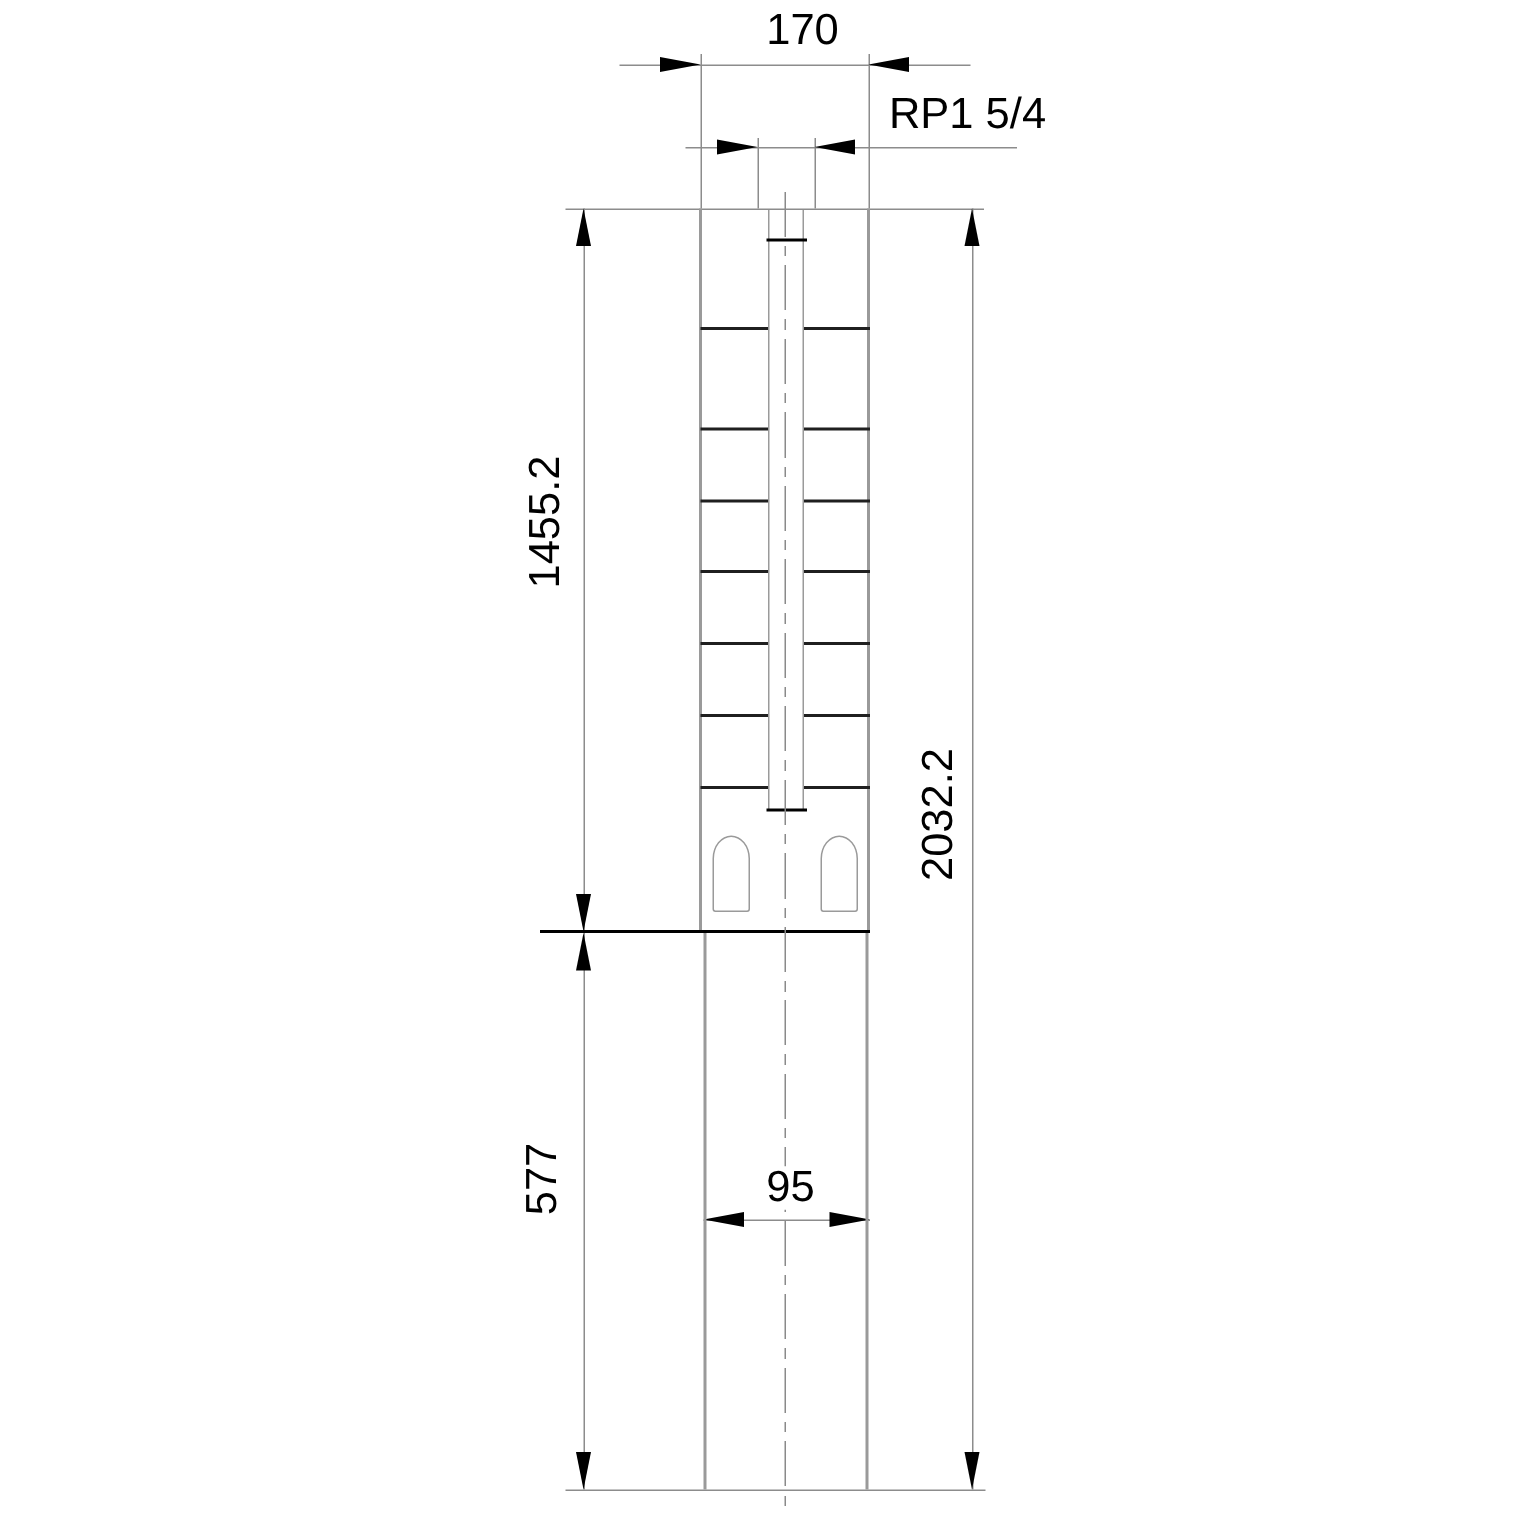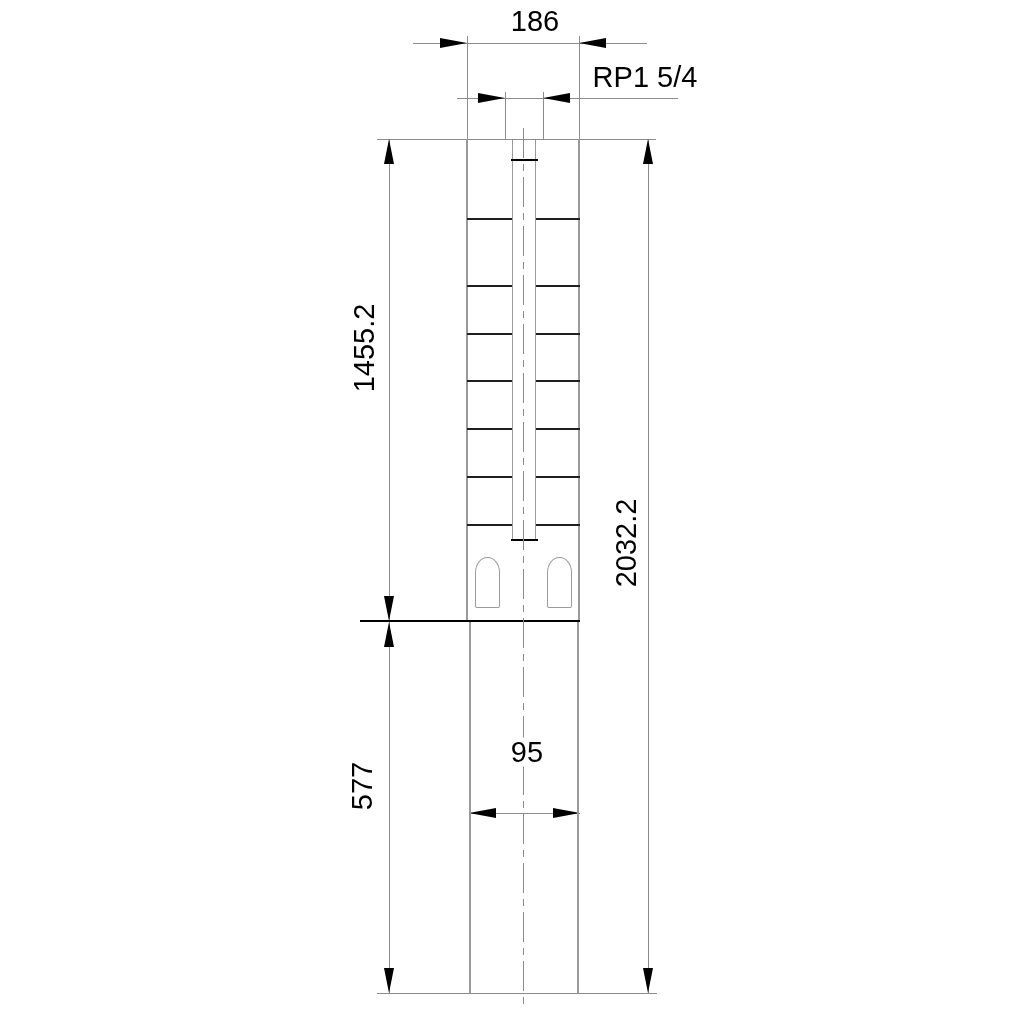--- a/index.html
+++ b/index.html
@@ -115,20 +115,20 @@
   <div class="slot" style="left:475px;top:557px;"></div>
   <div class="slot" style="left:547px;top:557px;"></div>
 
   <div class="ln blk" style="left:360px;top:620px;width:220px;height:2px;"></div>
 
   <div class="ln edge" style="left:469px;top:622px;width:2px;height:371px;"></div>
   <div class="ln edge" style="left:577px;top:622px;width:2px;height:371px;"></div>
 
   <div class="centerline" style="left:523px;top:128px;height:877px;"></div>
 
-  <div class="dim-label" style="left:535px;top:21px;">186</div>
+  <div class="dim-label" style="left:535px;top:21px;">170</div>
   <div class="dim-label" style="left:645px;top:77px;">RP1 5/4</div>
   <div class="dim-label vert" style="left:364px;top:348px;">1455.2</div>
   <div class="dim-label vert" style="left:362px;top:786px;">577</div>
   <div class="dim-label vert" style="left:626px;top:543px;">2032.2</div>
-  <div class="dim-label bg" style="left:527px;top:752px;">95</div>
+  <div class="dim-label bg" style="left:527px;top:792px;">95</div>
 
 </div>
 
 </body></html>

